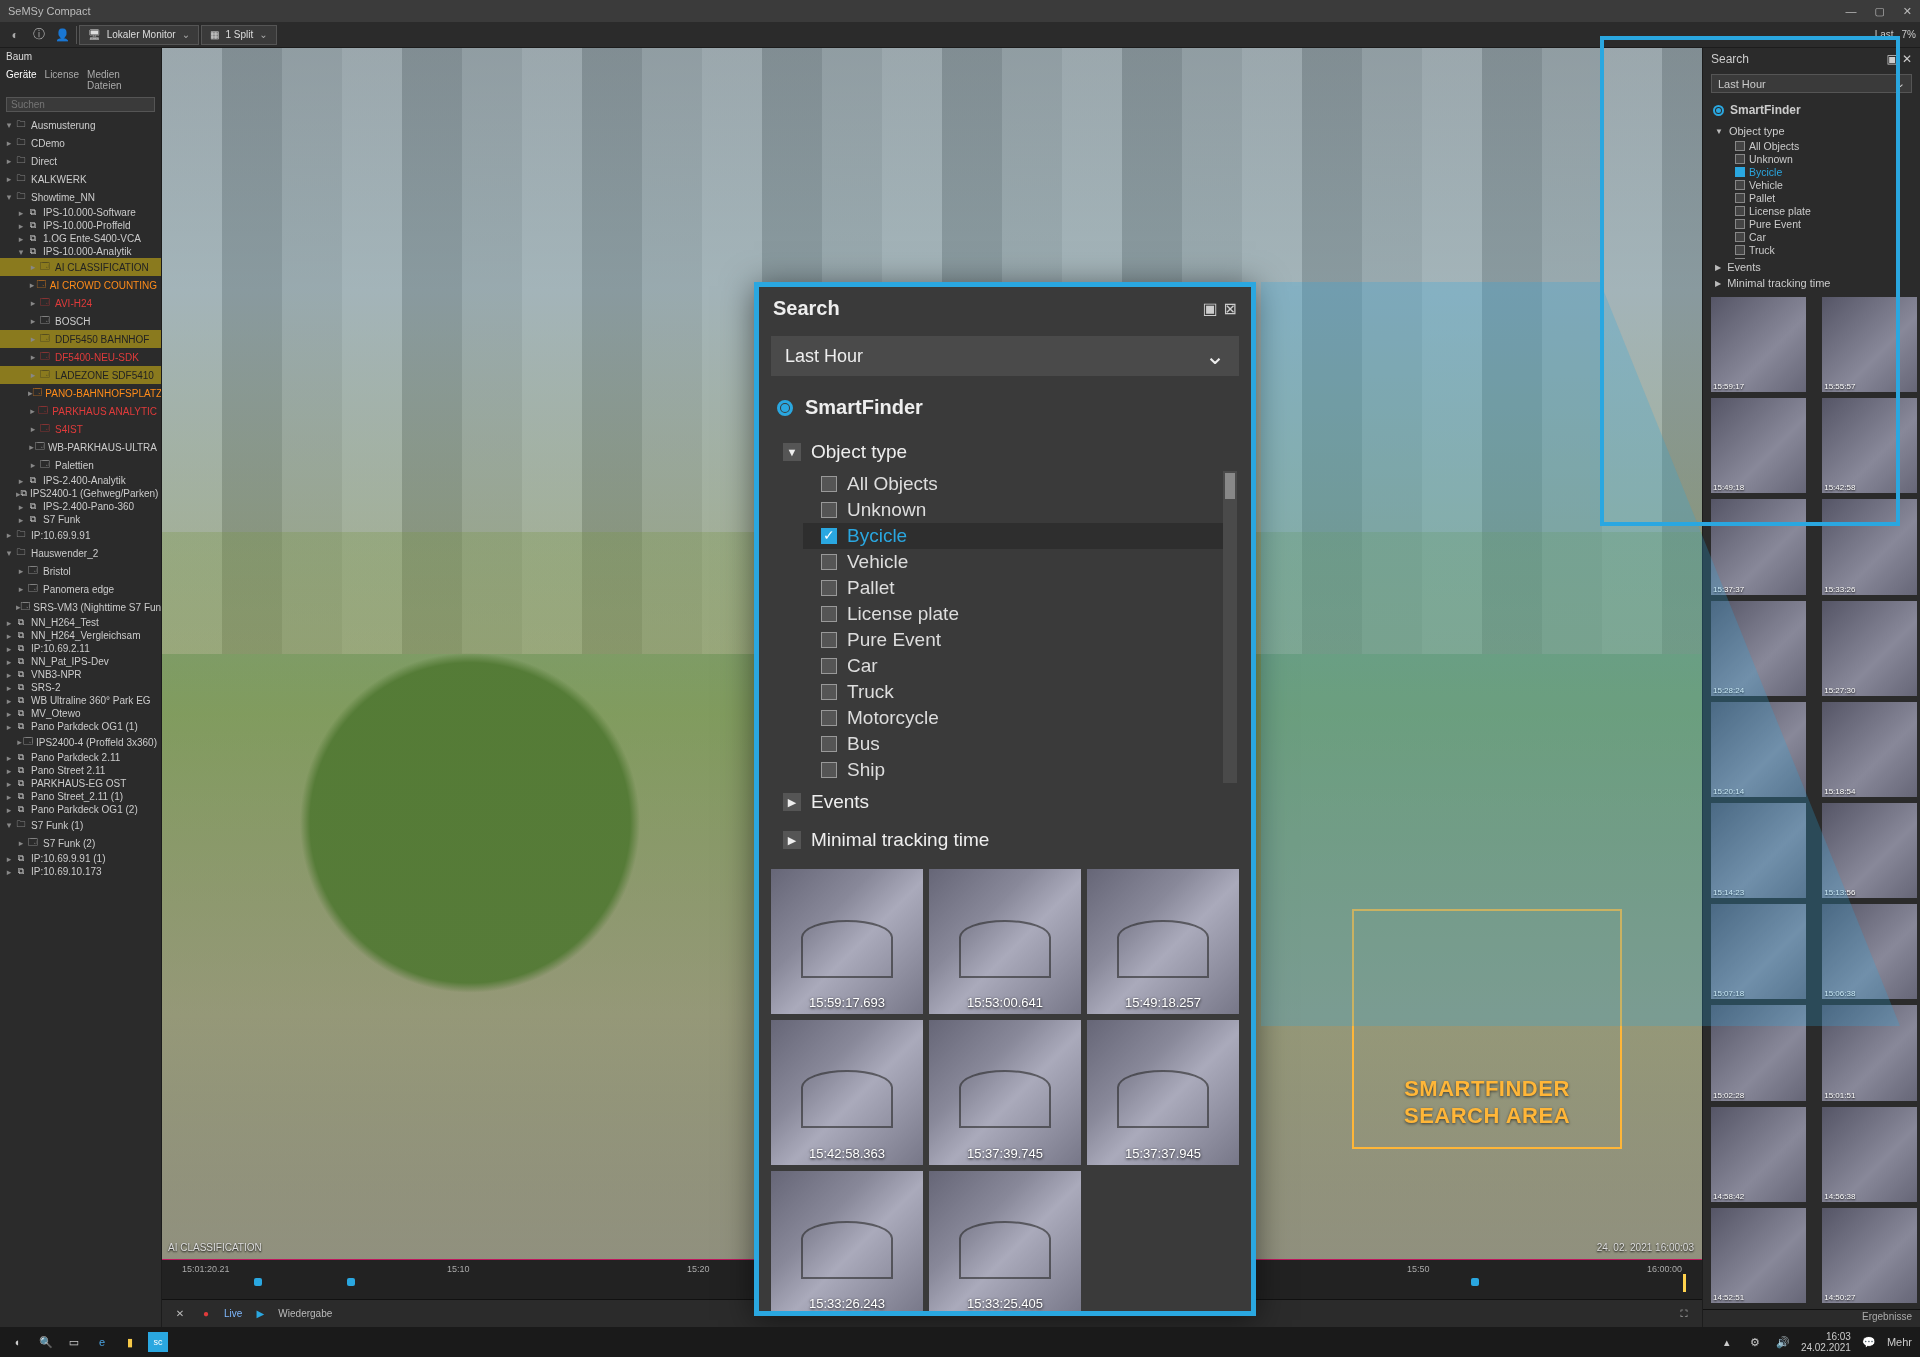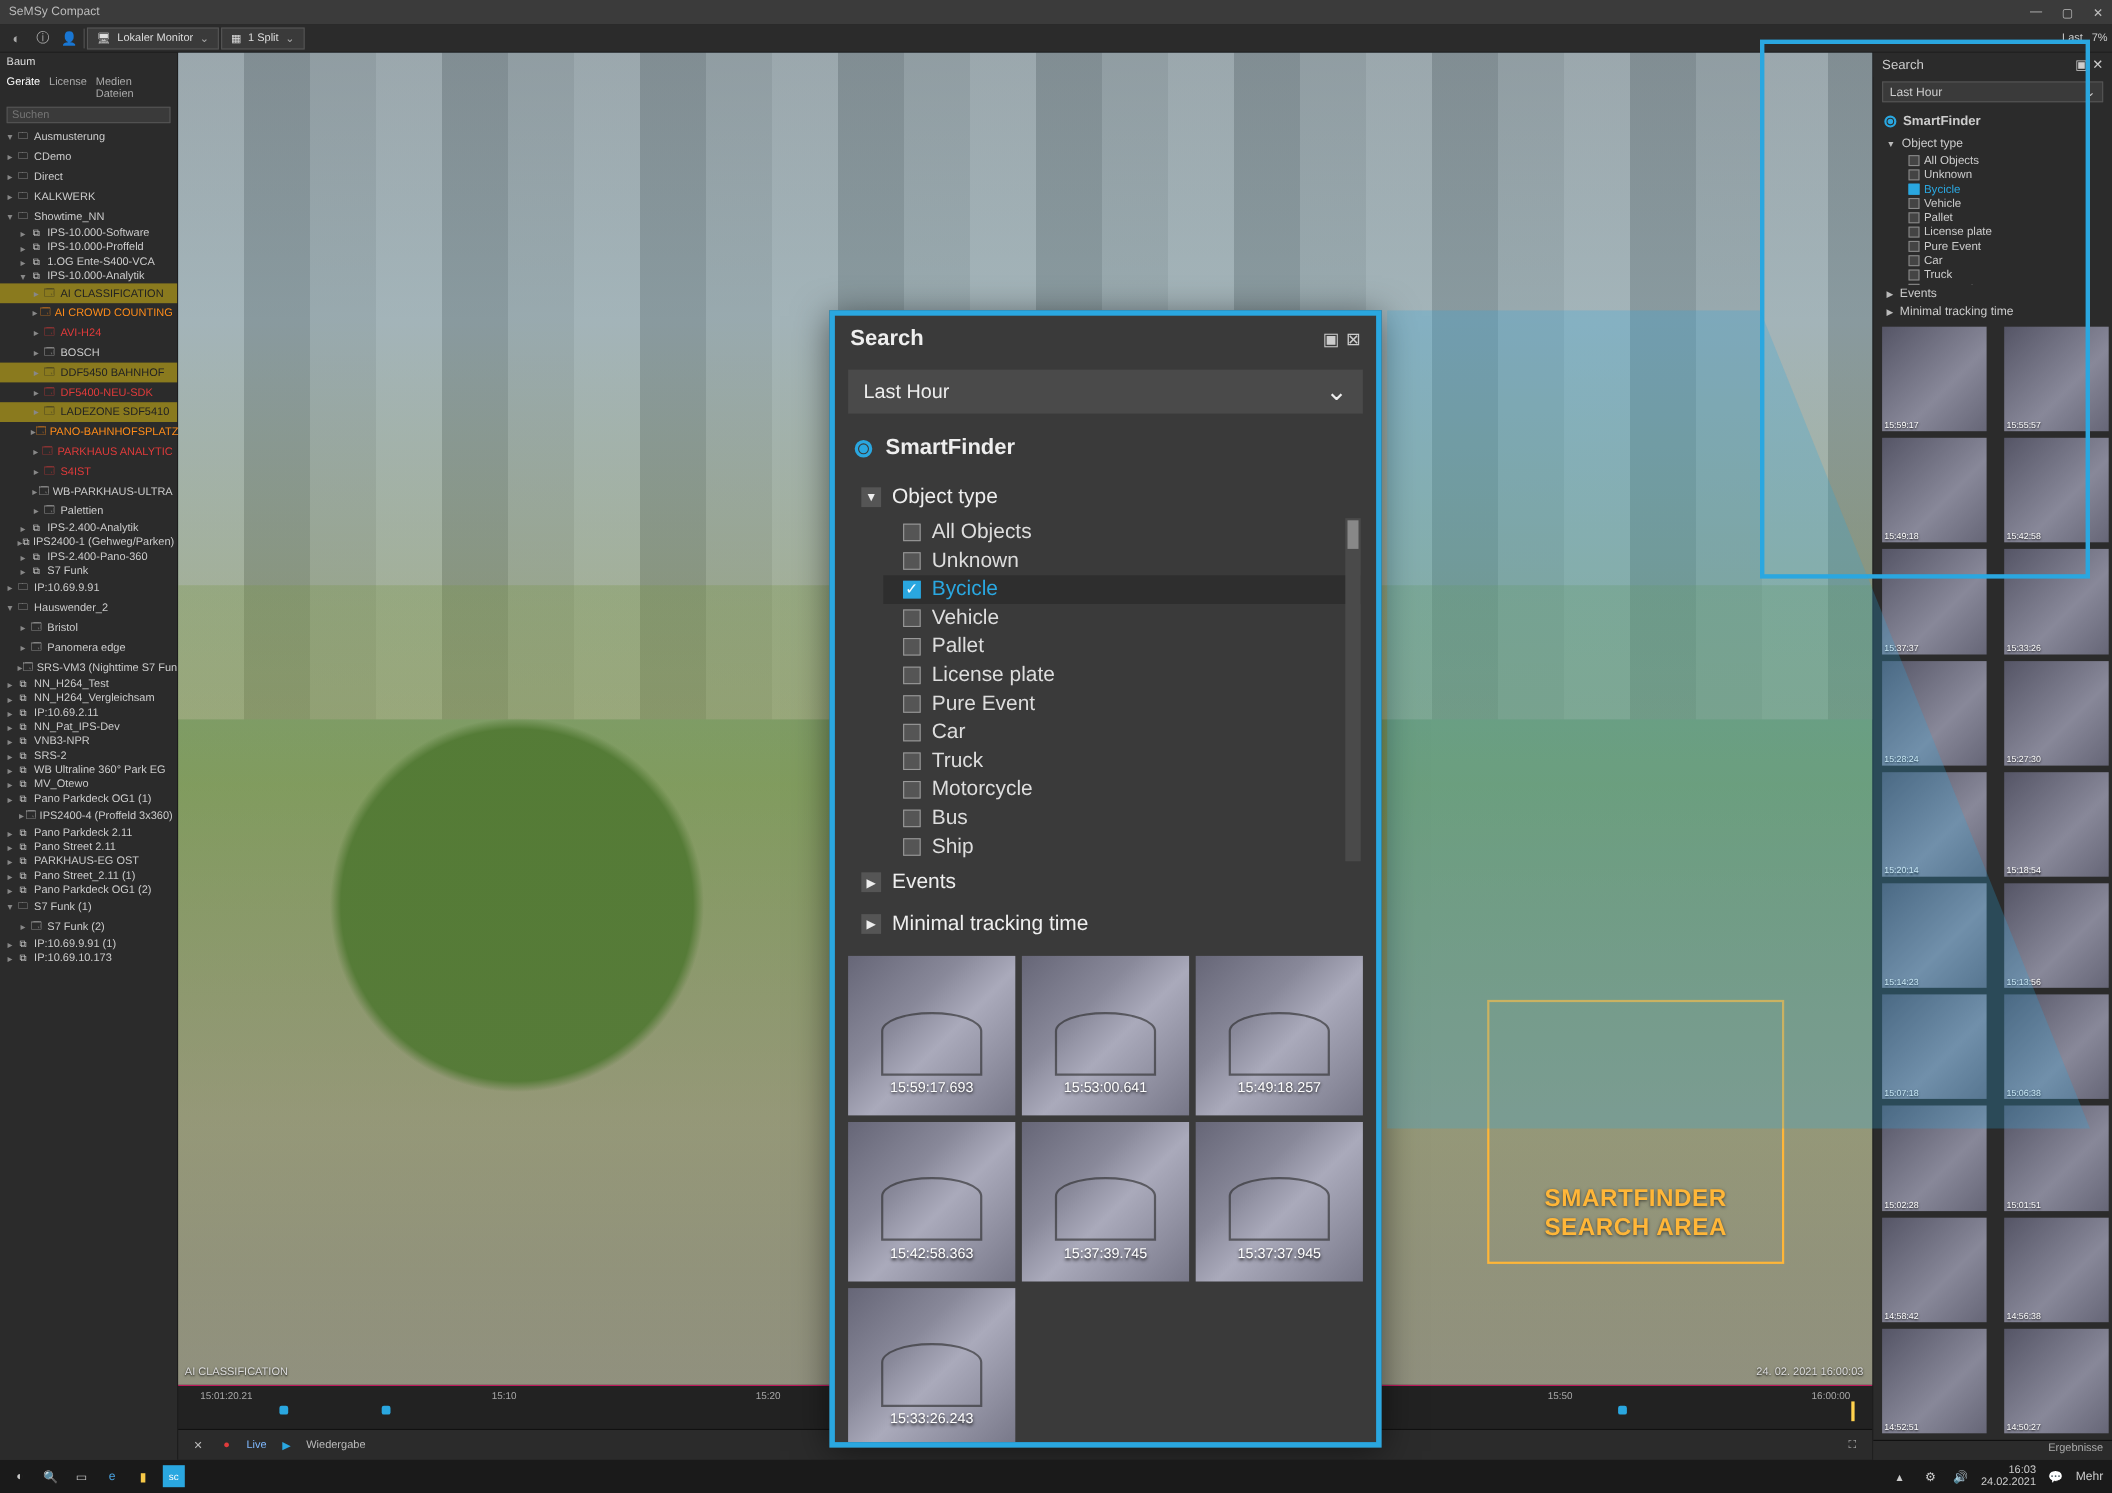--- a/index.html
+++ b/index.html
@@ -75,21 +75,21 @@
 .zoom-frame .zlist .scrollbar { position: absolute; right: 0; top: 0; bottom: 0; width: 14px; background: #4a4a4a; }
 .zoom-frame .zlist .scrollbar .thumb { position: absolute; top: 2px; left: 2px; right: 2px; height: 26px; background: #888; }
 .zoom-frame .zli { display: flex; align-items: center; gap: 10px; padding: 2px 20px 2px 18px; font-size: 19px; color: #ddd; }
 .zoom-frame .zli.sel { background: #2e2e2e; color: #2aa7e0; }
 .zoom-frame .zli .cb { width: 16px; height: 16px; border: 1px solid #999; background: #555; flex-shrink: 0; }
 .zoom-frame .zli.sel .cb { background: #2aa7e0; border-color: #2aa7e0; position: relative; }
 .zoom-frame .zli.sel .cb::after { content: '✓'; position: absolute; top: -2px; left: 1px; color: #fff; font-size: 14px; }
 .zoom-frame .zthumbs { flex: 1; padding: 10px 12px 0; display: grid; grid-template-columns: repeat(3,1fr); gap: 6px; overflow: hidden; }
 .zoom-frame .zth { aspect-ratio: 1.05/1; position: relative; background: linear-gradient(135deg,#667 0%, #889 35%, #aab 55%, #778 100%); }
 .zoom-frame .zth::before { content: ''; position: absolute; left: 20%; right: 20%; top: 35%; bottom: 25%; border: 2px solid rgba(40,40,40,.6); border-radius: 50% 50% 0 0 / 30% 30% 0 0; }
-.zoom-frame .zth .ts { position: absolute; left: 50%; transform: translateX(-50%); bottom: 18px; font-size: 13px; color: #fff; text-shadow: 0 1px 3px #000; white-space: nowrap; }
+.zoom-frame .zth .ts { position: absolute; left: 50%; transform: translateX(-50%); bottom: 4px; font-size: 13px; color: #fff; text-shadow: 0 1px 3px #000; white-space: nowrap; }
 .beam-frame { position: absolute; left: 1600px; top: 36px; width: 300px; height: 490px; border: 4px solid #2aa7e0; pointer-events: none; }
 .beam1 { position: absolute; left: 1261px; top: 282px; width: 640px; height: 750px; pointer-events: none; }
 .taskbar { position: fixed; left: 0; right: 0; bottom: 0; height: 30px; background: #1a1a1a; display: flex; align-items: center; padding: 0 8px; gap: 8px; font-size: 11px; color: #ccc; }
 .taskbar .tb-icon { width: 20px; height: 20px; display: flex; align-items: center; justify-content: center; }
 .taskbar .tb-right { margin-left: auto; display: flex; align-items: center; gap: 8px; }
 .taskbar .clock { text-align: right; font-size: 10px; line-height: 1.1; }
 .results-bar { height: 18px; background: #2b2b2b; font-size: 10px; color: #aaa; text-align: right; padding: 1px 8px; border-top: 1px solid #111; }
 </style>
 </head>
 <body>
@@ -683,20 +683,23 @@
         <div class="ts">15:42:58.363</div>
       </div>
       <div class="zth">
         <div class="ts">15:37:39.745</div>
       </div>
       <div class="zth">
         <div class="ts">15:37:37.945</div>
       </div>
       <div class="zth">
         <div class="ts">15:33:26.243</div>
+      </div>
+      <div class="zth">
+        <div class="ts">15:33:25.405</div>
       </div>
     </div>
 </div>
 
 <div class="beam-frame"></div>
 <svg class="beam1">
   <polygon points="0,0 339,0 639,744 0,744" fill="rgba(42,167,224,0.25)"></polygon>
 </svg>
 
 <div class="taskbar">

